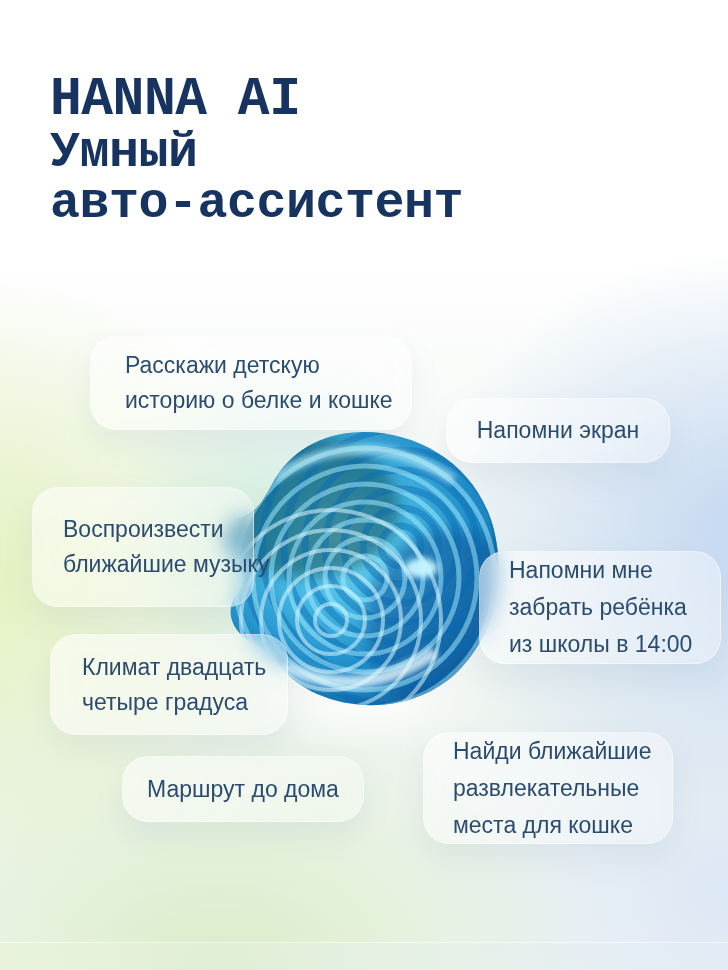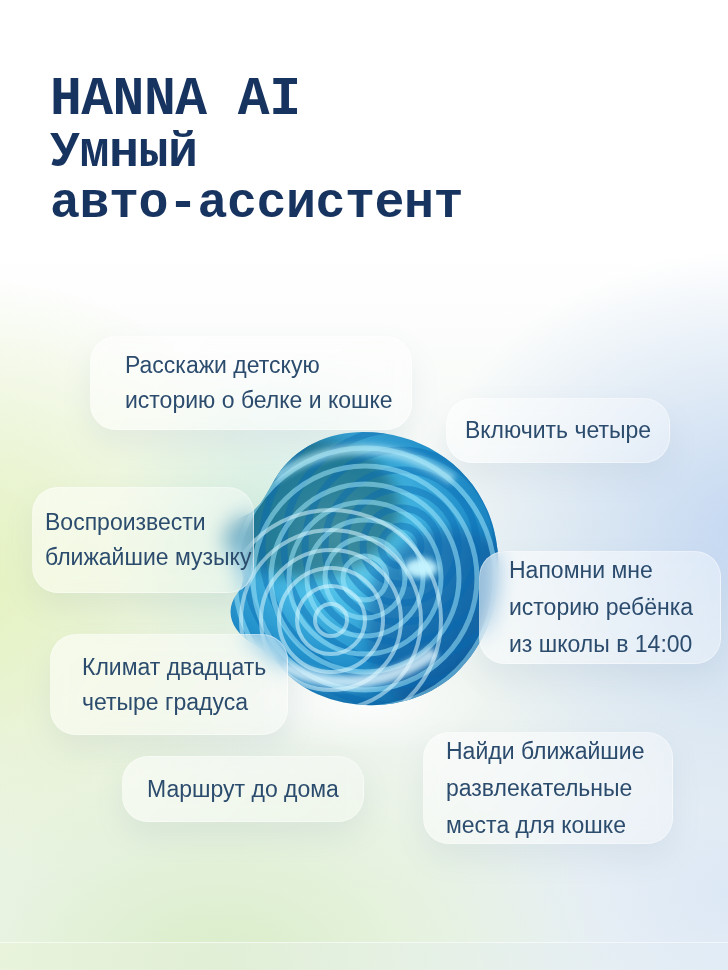--- a/index.html
+++ b/index.html
@@ -49,25 +49,25 @@
     -webkit-backdrop-filter:blur(10px) saturate(1.05);
     backdrop-filter:blur(10px) saturate(1.05);
     color:#2c4c6e;
     font-size:23px;
     line-height:35px;
     box-sizing:border-box;
   }
   .bubble .line{display:block;white-space:nowrap;}
   .b-story   {left:90px;  top:336px; width:322px; height:94px;  padding-left:34px;}
   .b-screen  {left:446px; top:398px; width:224px; height:65px;  align-items:center;}
-  .b-music   {left:32px;  top:487px; width:222px; height:106px;  padding-left:12px;}
+  .b-music   {left:32px;  top:487px; width:222px; height:120px;  padding-left:30px;}
   .b-reminder{left:479px; top:551px; width:242px; height:113px; padding-left:29px; line-height:37px;}
   .b-climate {left:50px;  top:634px; width:238px; height:101px;  padding-left:31px;}
   .b-route   {left:122px; top:756px; width:242px; height:66px;  align-items:center;}
-  .b-places  {left:423px; top:732px; width:250px; height:112px; padding-left:22px; line-height:37px;}
+  .b-places  {left:423px; top:732px; width:250px; height:112px; padding-left:29px; line-height:37px;}
 
   .bottom-band{
     position:absolute;left:0;top:942px;width:728px;height:28px;
     background:linear-gradient(90deg, rgba(233,243,216,0.55), rgba(226,236,247,0.55));
     border-top:1px solid rgba(255,255,255,0.6);
     z-index:1;
   }
 </style>
 </head>
 <body>
@@ -144,31 +144,31 @@
       <rect width="296" height="284" fill="url(#orbVign)"></rect>
     </g>
   </svg>
 
   <div class="bubble b-story">
     <span class="line">Расскажи детскую</span>
     <span class="line">историю о белке и кошке</span>
   </div>
 
   <div class="bubble b-screen">
-    <span class="line">Включить четыре</span>
+    <span class="line">Напомни экран</span>
   </div>
 
   <div class="bubble b-music">
     <span class="line">Воспроизвести</span>
     <span class="line">ближайшие музыку</span>
   </div>
 
   <div class="bubble b-reminder">
     <span class="line">Напомни мне</span>
-    <span class="line">историю ребёнка</span>
+    <span class="line">забрать ребёнка</span>
     <span class="line">из школы в 14:00</span>
   </div>
 
   <div class="bubble b-climate">
     <span class="line">Климат двадцать</span>
     <span class="line">четыре градуса</span>
   </div>
 
   <div class="bubble b-route">
     <span class="line">Маршрут до дома</span>

